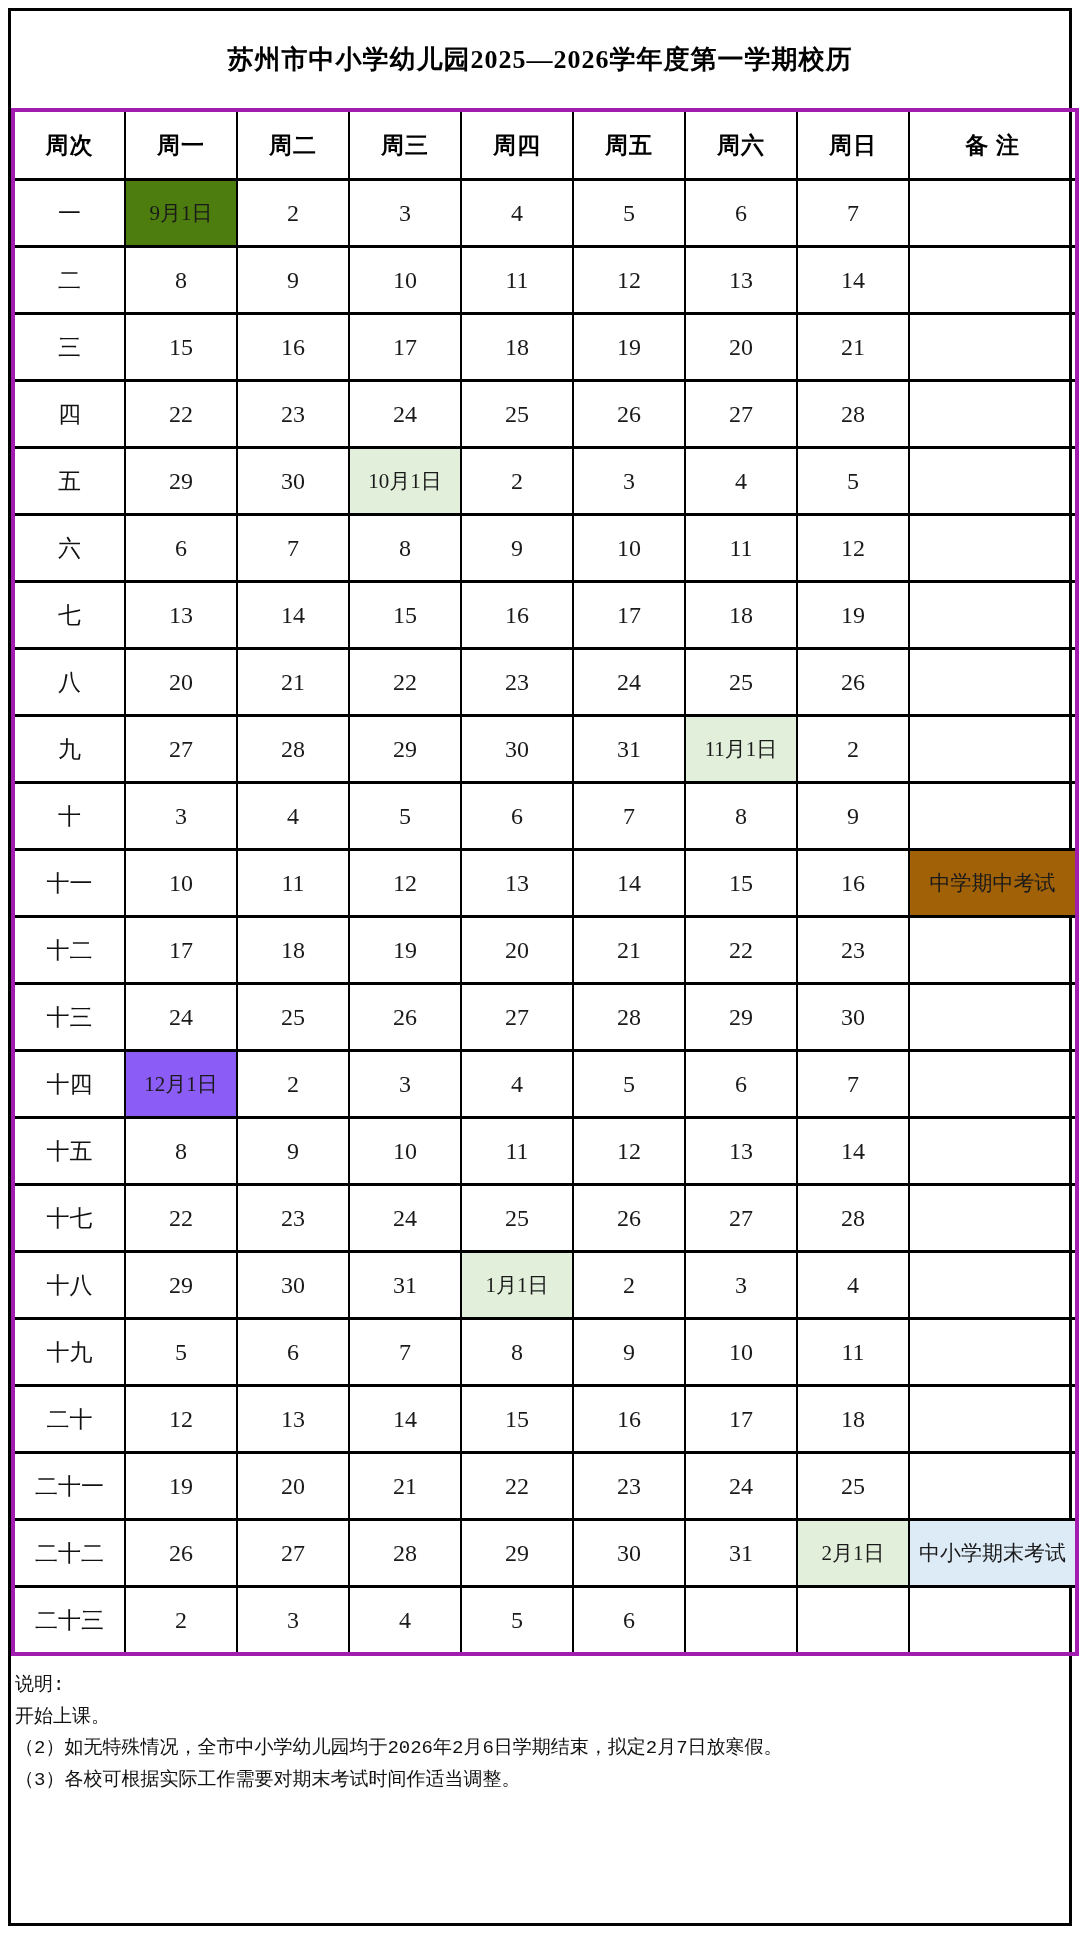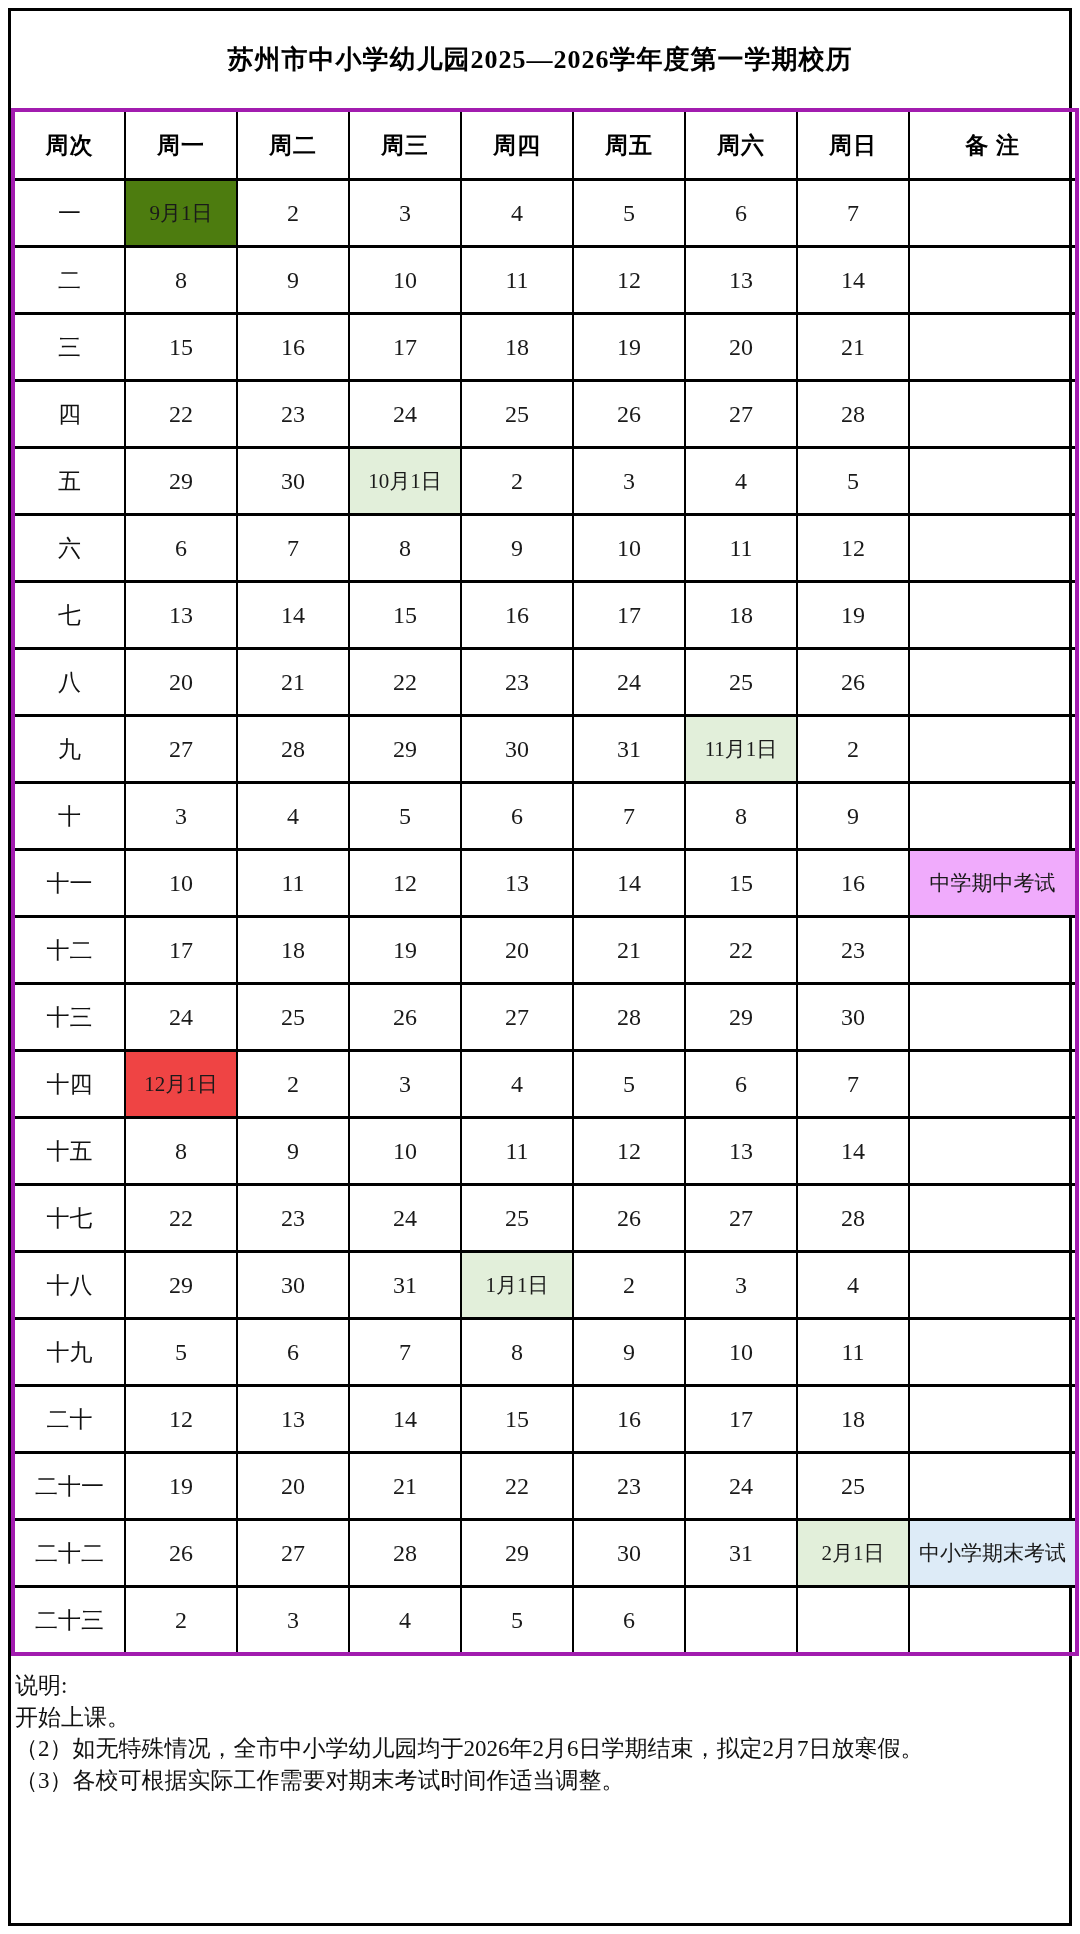--- a/index.html
+++ b/index.html
@@ -26,21 +26,21 @@
   }
   th{height:66px;font-size:23px;font-weight:bold;letter-spacing:1px;}
   td{height:64px;font-size:24px;color:#1a1a1a;}
   td.week{font-size:23px;color:#111;}
   td.mdate{font-size:21px;}
   td.remark{font-size:21px;}
   .c-week{width:112px;}
   .c-day{width:112px;}
   .c-remark{width:168px;}
   .notes{
-    flex:1 1 auto;padding:14px 24px 0 4px;font-size:23px;line-height:31.5px;color:#111;
+    flex:1 1 auto;padding:14px 24px 0 4px;font-size:19px;line-height:31.5px;color:#111;font-family:Liberation Mono, monospace;
   }
   .note-line{white-space:nowrap;}
 </style>
 </head>
 <body>
 
 <div class="frame">
 
   <div class="title-box">苏州市中小学幼儿园2025—2026学年度第一学期校历</div>
 
@@ -182,21 +182,21 @@
         </tr>
         <tr>
           <td class="week">十一</td>
           <td>10</td>
           <td>11</td>
           <td>12</td>
           <td>13</td>
           <td>14</td>
           <td>15</td>
           <td>16</td>
-          <td class="remark blue" style="background: #f0abfc;">中学期中考试</td>
+          <td class="remark blue" style="background: #a16207;">中学期中考试</td>
         </tr>
         <tr>
           <td class="week">十二</td>
           <td>17</td>
           <td>18</td>
           <td>19</td>
           <td>20</td>
           <td>21</td>
           <td>22</td>
           <td>23</td>
@@ -208,21 +208,21 @@
           <td>25</td>
           <td>26</td>
           <td>27</td>
           <td>28</td>
           <td>29</td>
           <td>30</td>
           <td class="remark"></td>
         </tr>
         <tr>
           <td class="week">十四</td>
-          <td class="mdate green" style="background: #ef4444; margin-left: 17px;">12月1日</td>
+          <td class="mdate green" style="background: #8b5cf6; margin-left: 17px;">12月1日</td>
           <td>2</td>
           <td>3</td>
           <td>4</td>
           <td>5</td>
           <td>6</td>
           <td>7</td>
           <td class="remark"></td>
         </tr>
         <tr>
           <td class="week">十五</td>

